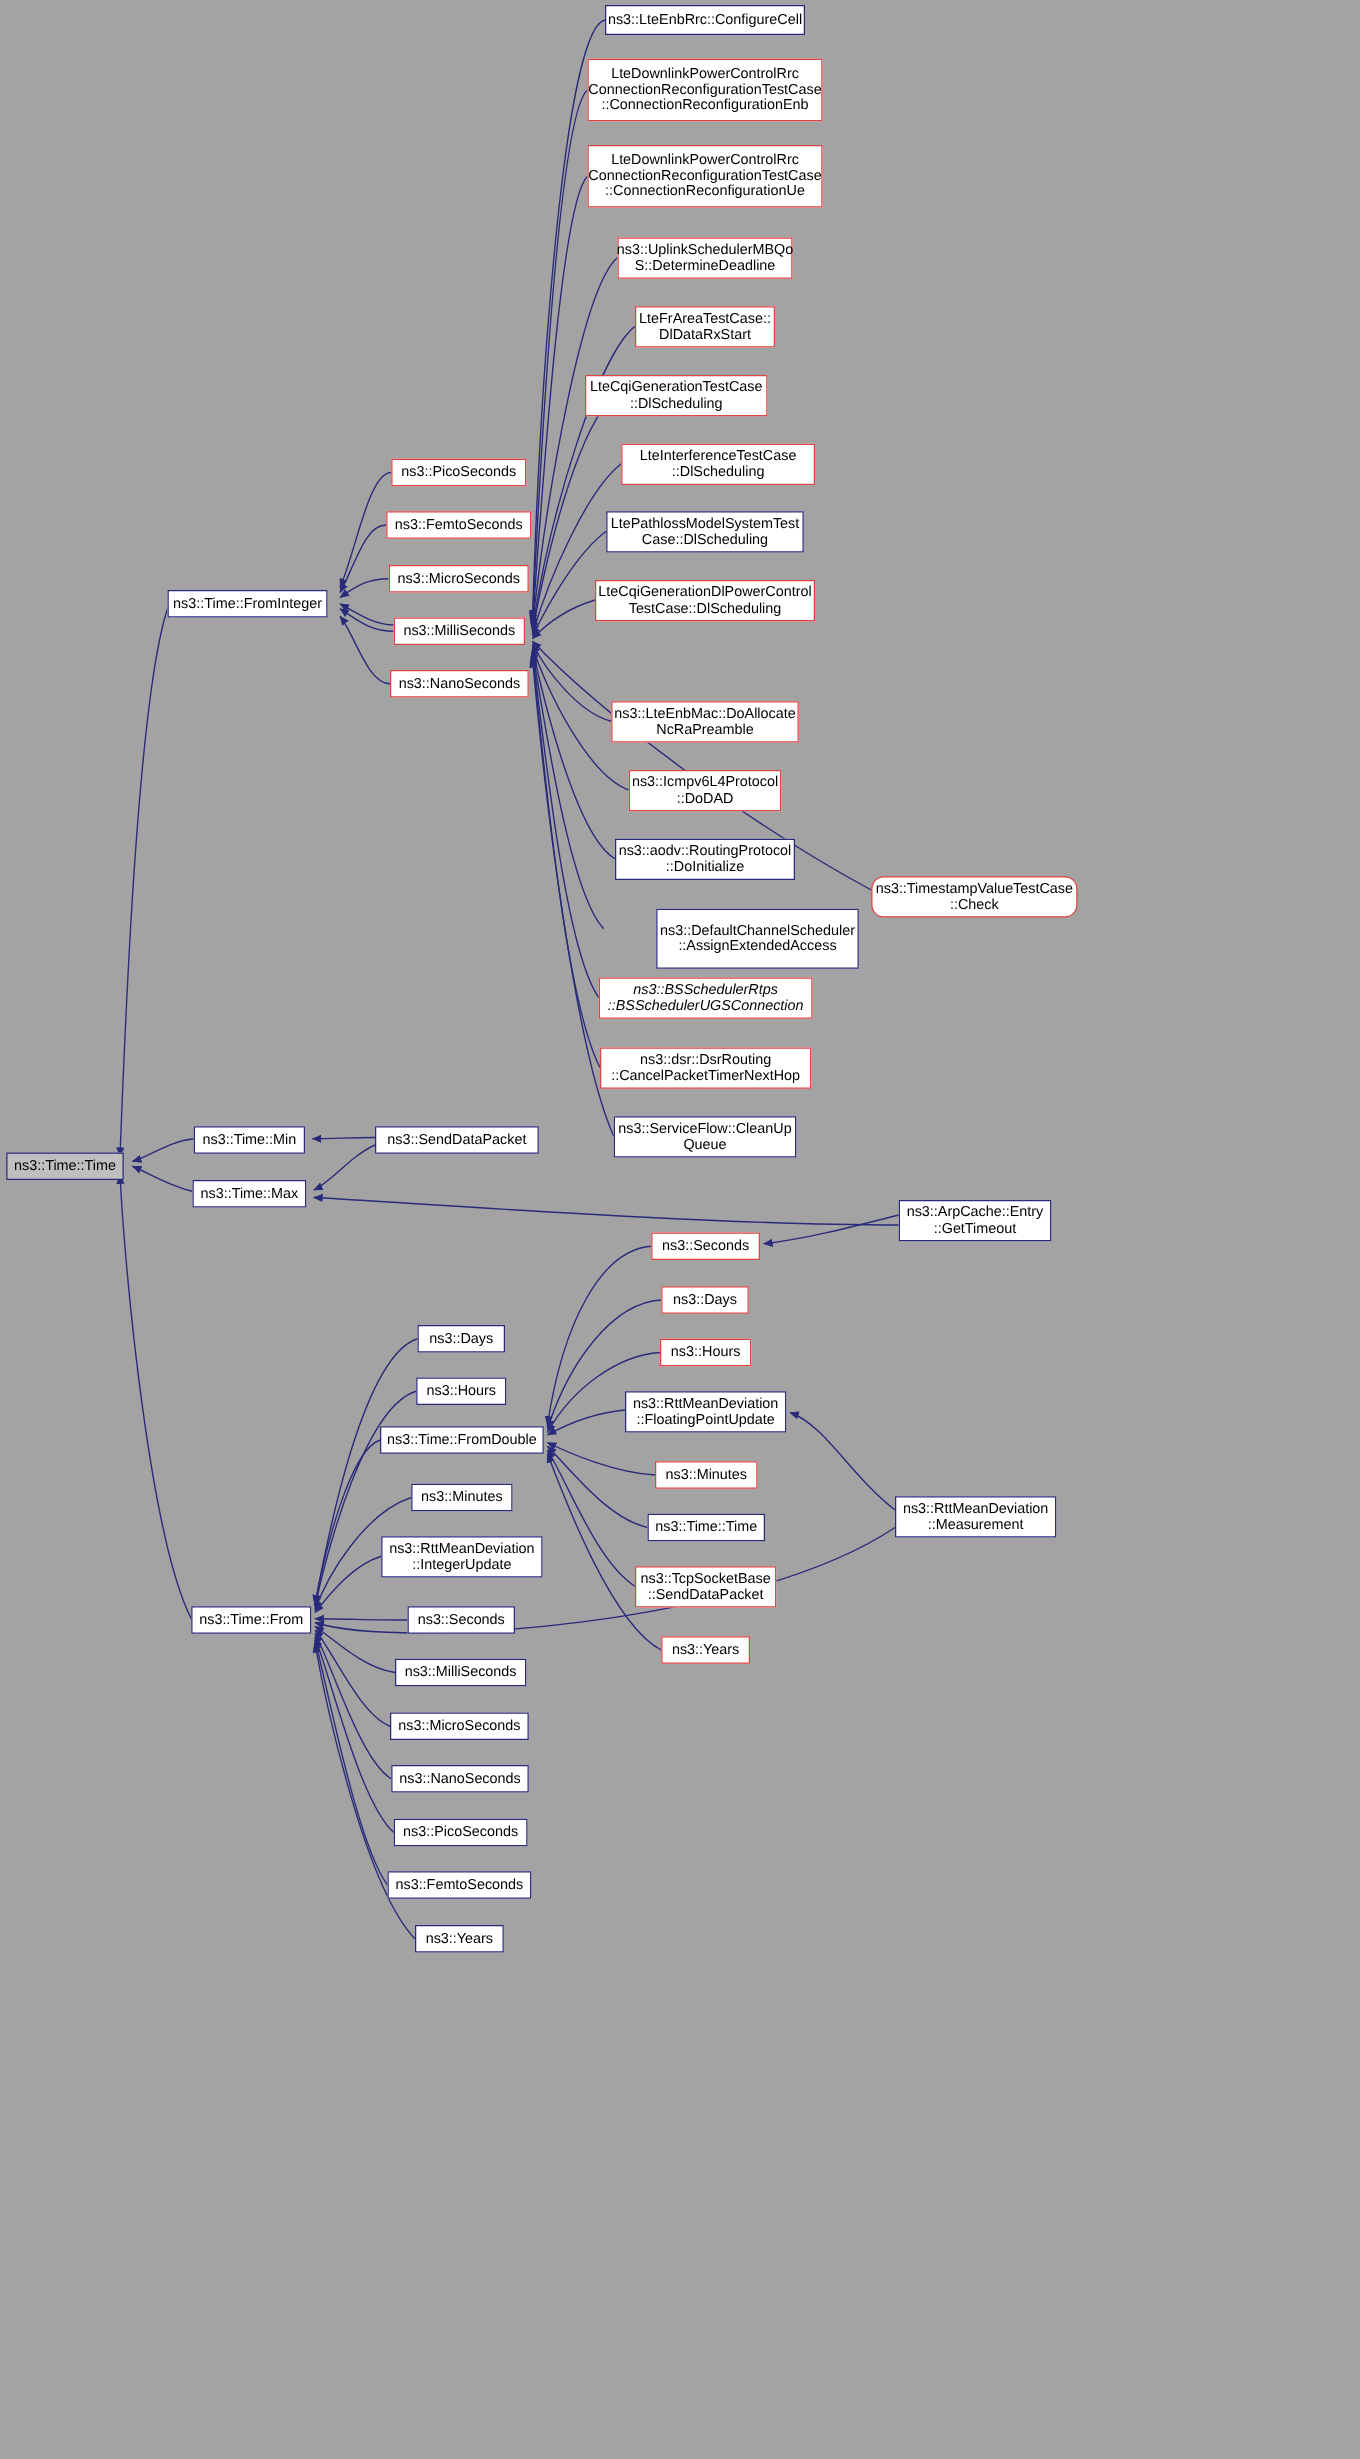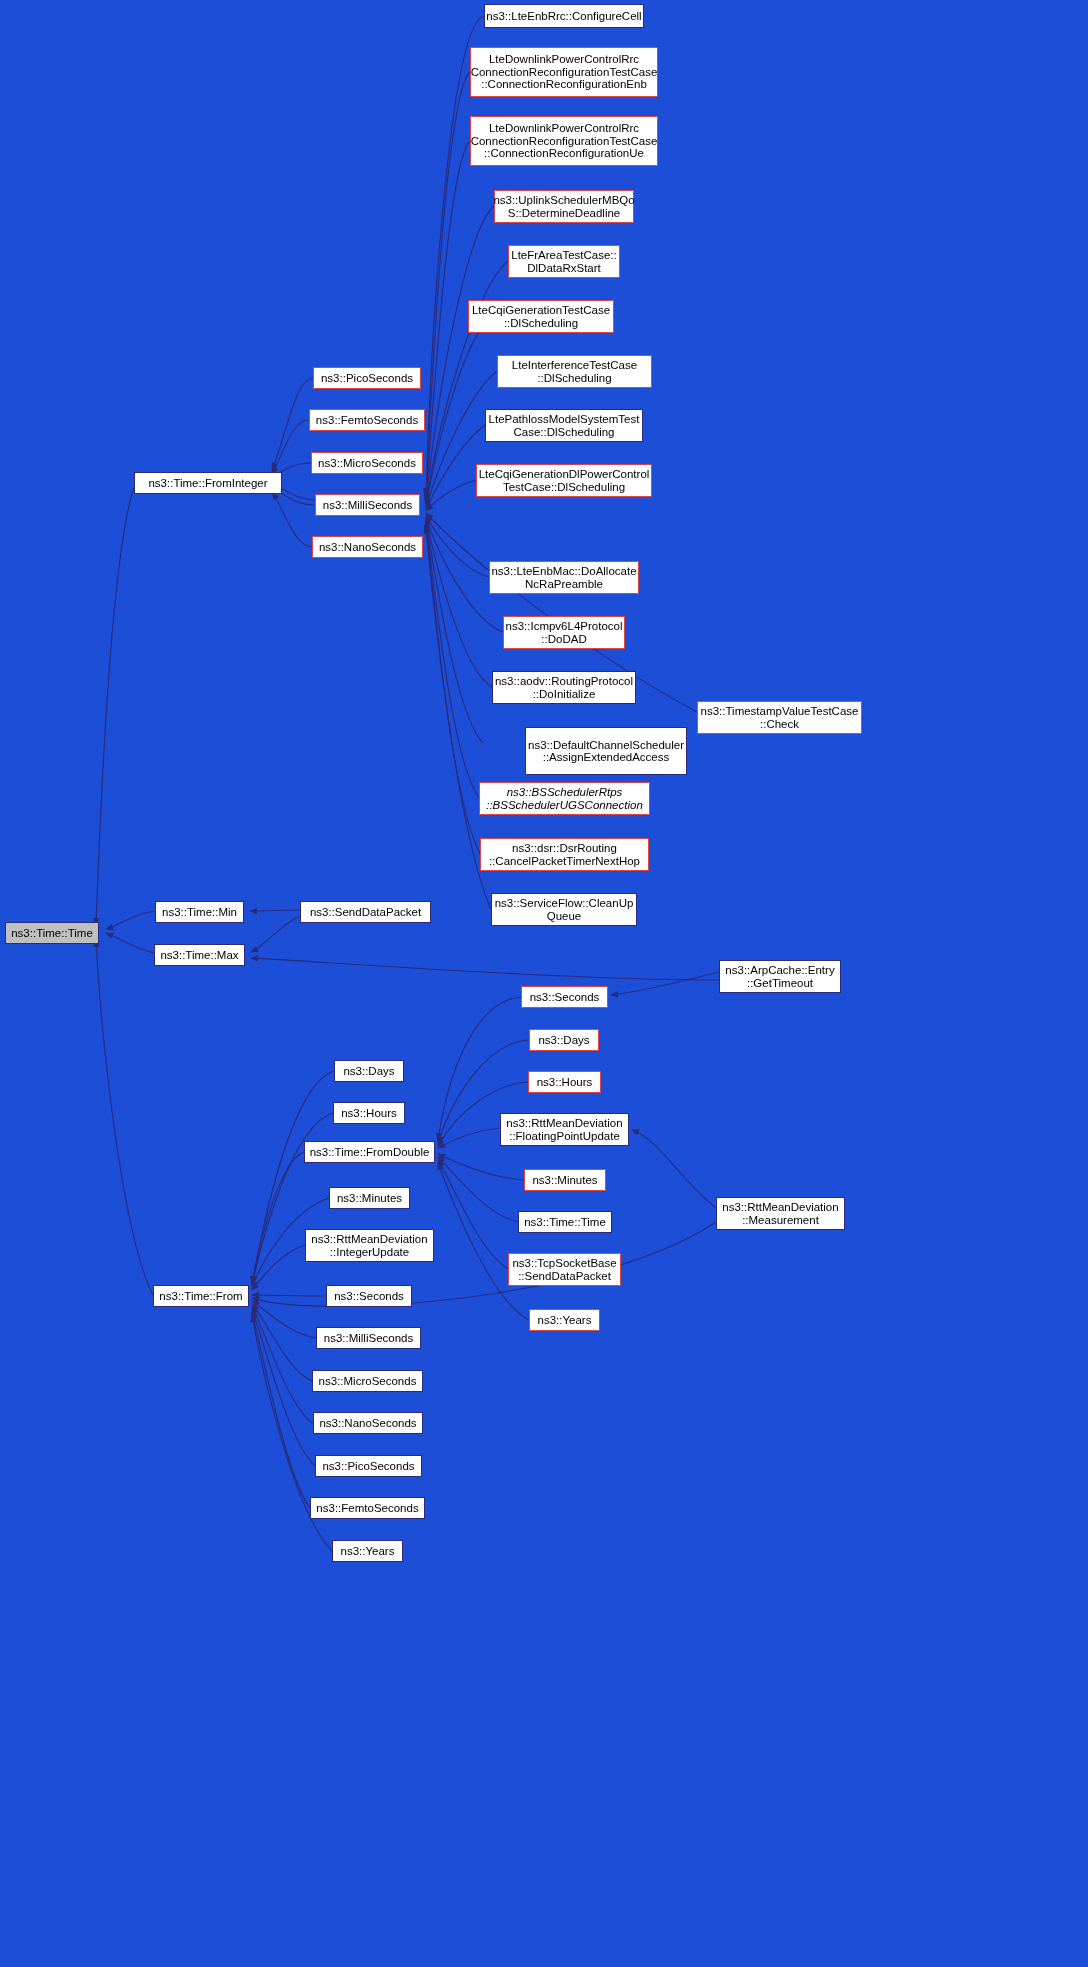--- a/index.html
+++ b/index.html
@@ -4,21 +4,21 @@
 <style>
   html, body {
     margin: 0;
     padding: 0;
     background: #ffffff;
   }
   #canvas {
     position: relative;
     width: 1088px;
     height: 1967px;
-    background: #1d4ed8;
+    background: #a3a3a3;
     font-family: "Liberation Sans", sans-serif;
     overflow: hidden;
   }
   svg#edges {
     position: absolute;
     left: 0;
     top: 0;
     width: 1088px;
     height: 1967px;
     pointer-events: none;
@@ -156,22 +156,22 @@
 ::BSSchedulerUGSConnection</div>
     <div class="node " style="left: 480px; top: 838px; width: 169px; height: 33px;">ns3::dsr::DsrRouting
 ::CancelPacketTimerNextHop</div>
     <div class="node blue" style="left: 491px; top: 893px; width: 146px; height: 33px;">ns3::ServiceFlow::CleanUp
 Queue</div>
     <div class="node " style="left: 313px; top: 367px; width: 108px; height: 22px;">ns3::PicoSeconds</div>
     <div class="node " style="left: 309px; top: 409px; width: 116px; height: 22px;">ns3::FemtoSeconds</div>
     <div class="node " style="left: 311px; top: 452px; width: 112px; height: 22px;">ns3::MicroSeconds</div>
     <div class="node " style="left: 315px; top: 494px; width: 105px; height: 22px;">ns3::MilliSeconds</div>
     <div class="node " style="left: 312px; top: 536px; width: 111px; height: 22px;">ns3::NanoSeconds</div>
-    <div class="node blue" style="left: 134px; top: 472px; width: 148px; height: 22px;">ns3::Time::FromInteger</div>
-    <div class="node " style="left: 697px; top: 701px; width: 165px; height: 33px;">ns3::TimestampValueTestCase
+    <div class="node blue" style="left: 134px; top: 472px; width: 128px; height: 22px;">ns3::Time::FromInteger</div>
+    <div class="node " style="left: 697px; top: 701px; width: 165px; height: 33px; border-radius: 10px;">ns3::TimestampValueTestCase
 ::Check</div>
     <div class="node blue" style="left: 155px; top: 901px; width: 89px; height: 22px;">ns3::Time::Min</div>
     <div class="node blue" style="left: 300px; top: 901px; width: 131px; height: 22px;">ns3::SendDataPacket</div>
     <div class="node blue" style="left: 154px; top: 944px; width: 91px; height: 22px;">ns3::Time::Max</div>
     <div class="node root" style="left: 5px; top: 922px; width: 94px; height: 22px;">ns3::Time::Time</div>
     <div class="node blue" style="left: 719px; top: 960px; width: 122px; height: 33px;">ns3::ArpCache::Entry
 ::GetTimeout</div>
     <div class="node " style="left: 521px; top: 986px; width: 87px; height: 22px;">ns3::Seconds</div>
     <div class="node " style="left: 529px; top: 1029px; width: 70px; height: 22px;">ns3::Days</div>
     <div class="node " style="left: 528px; top: 1071px; width: 73px; height: 22px;">ns3::Hours</div>

